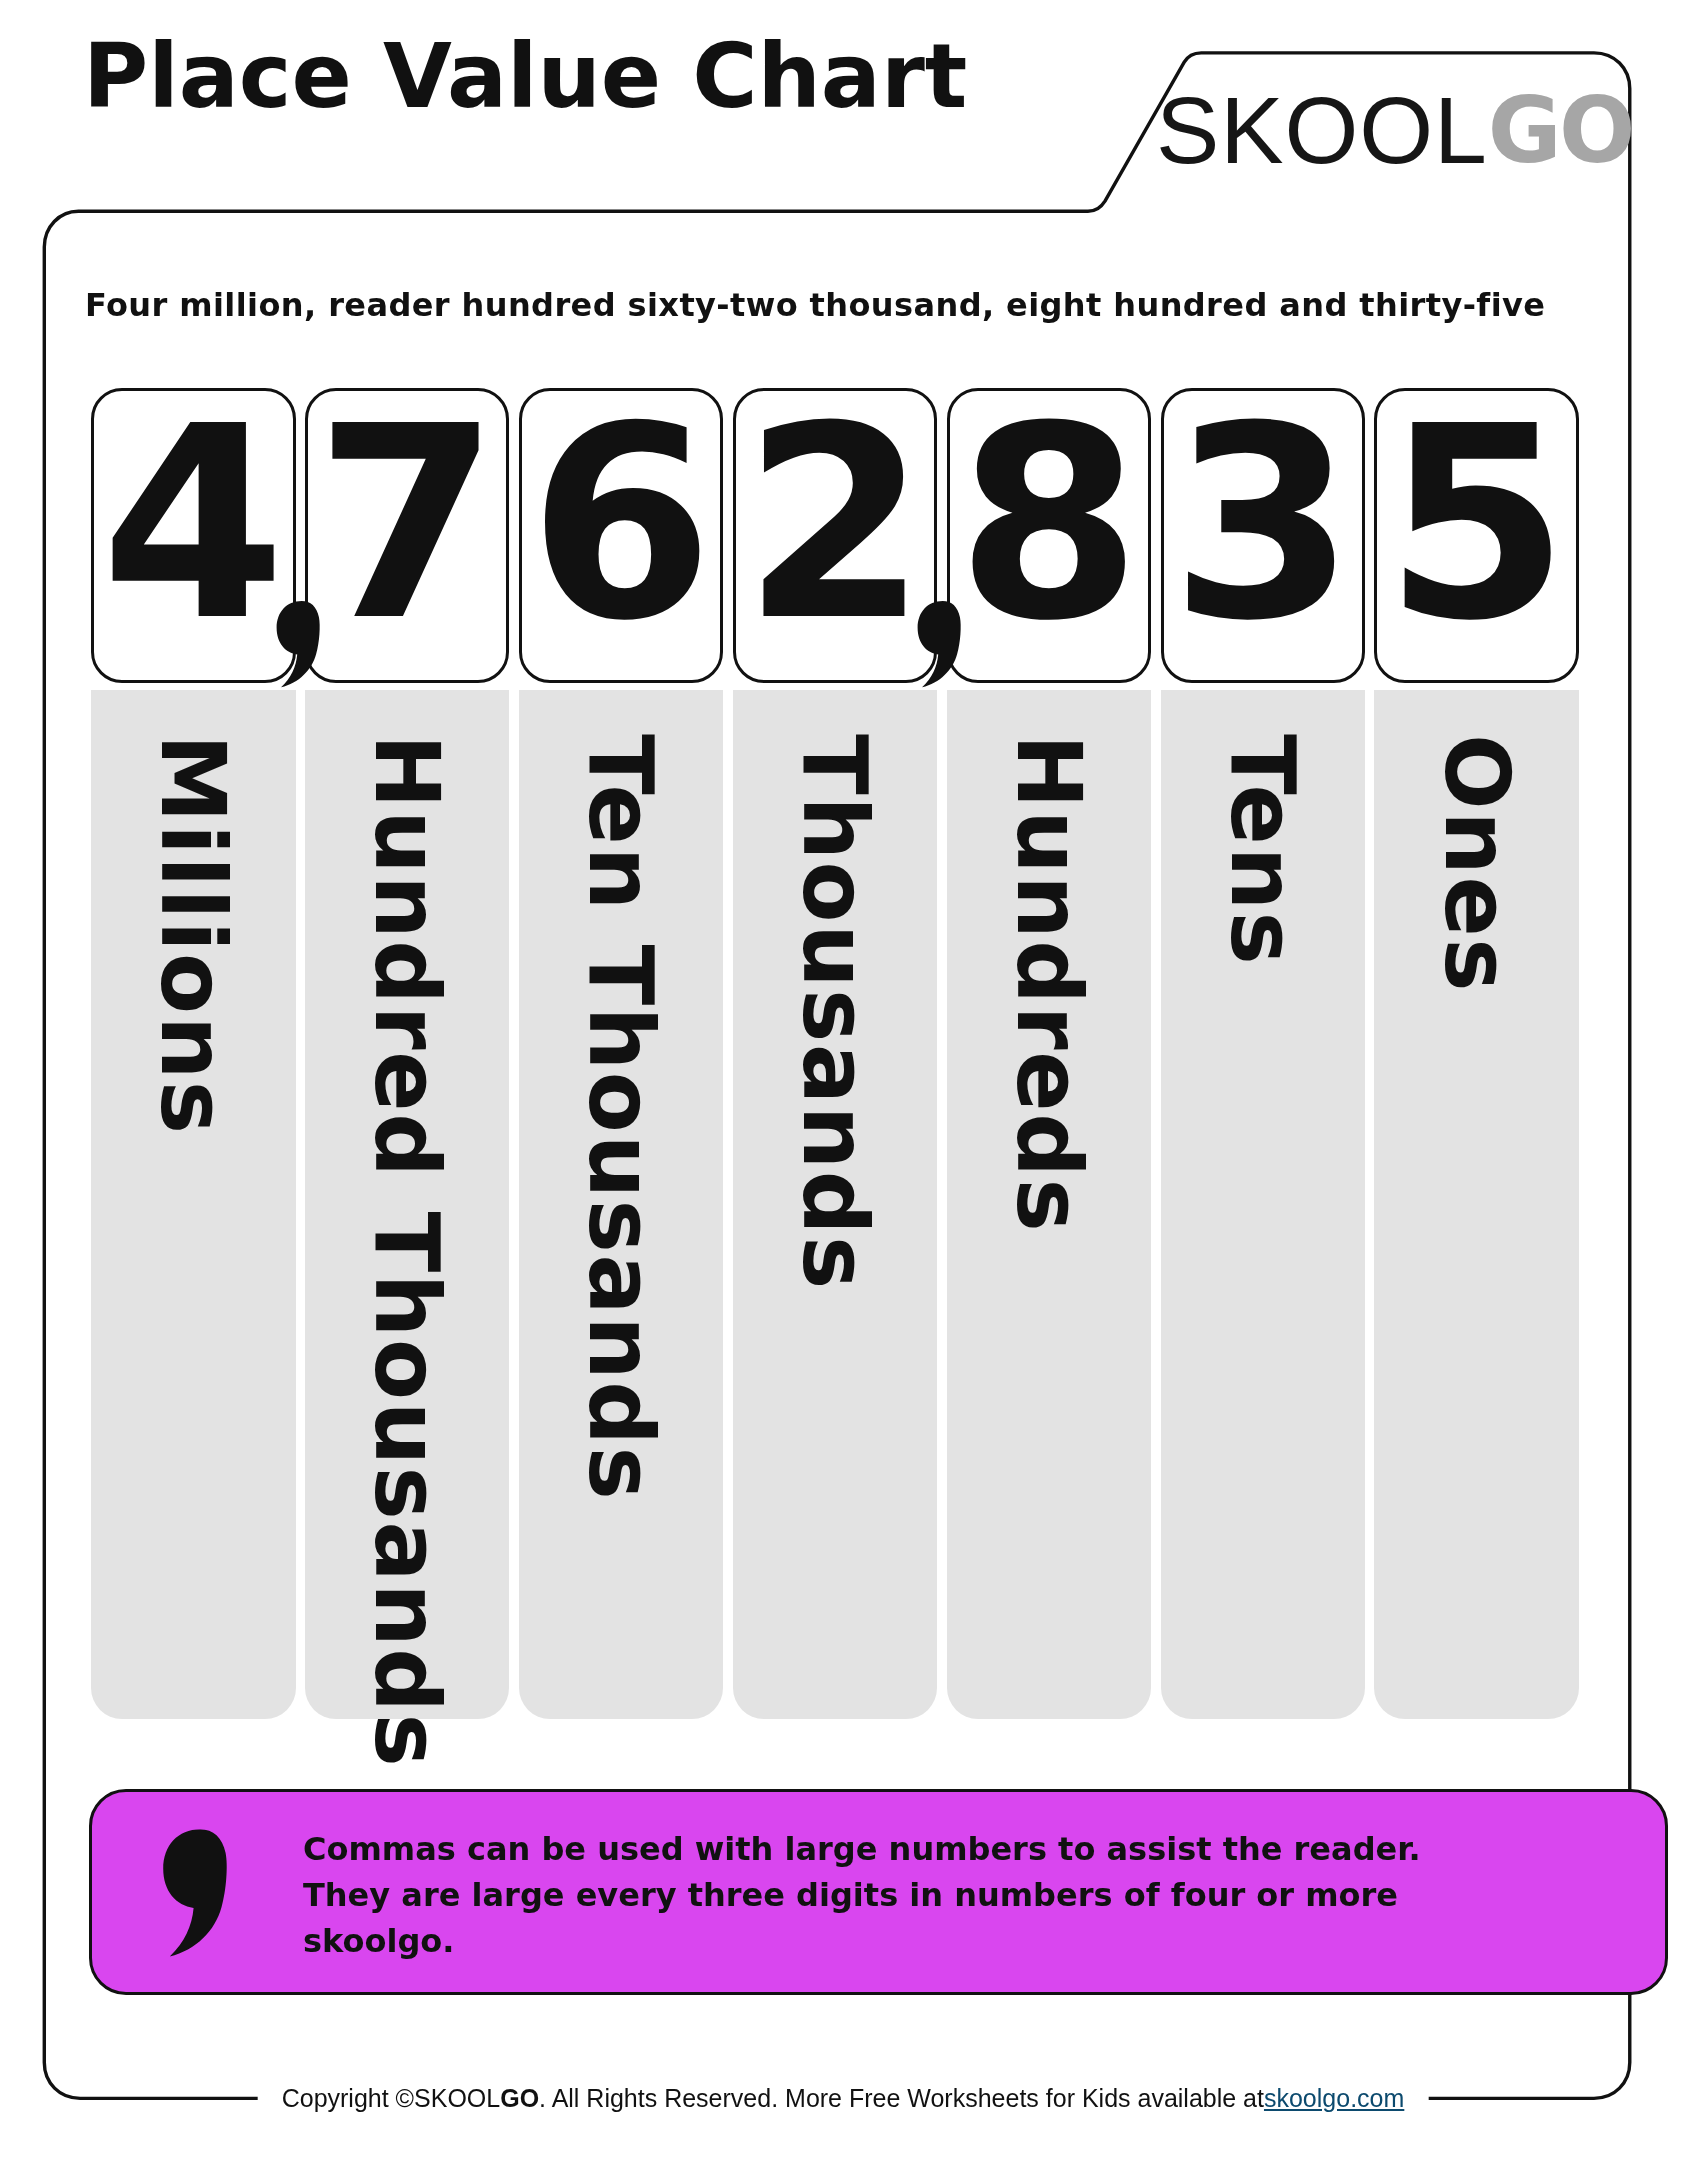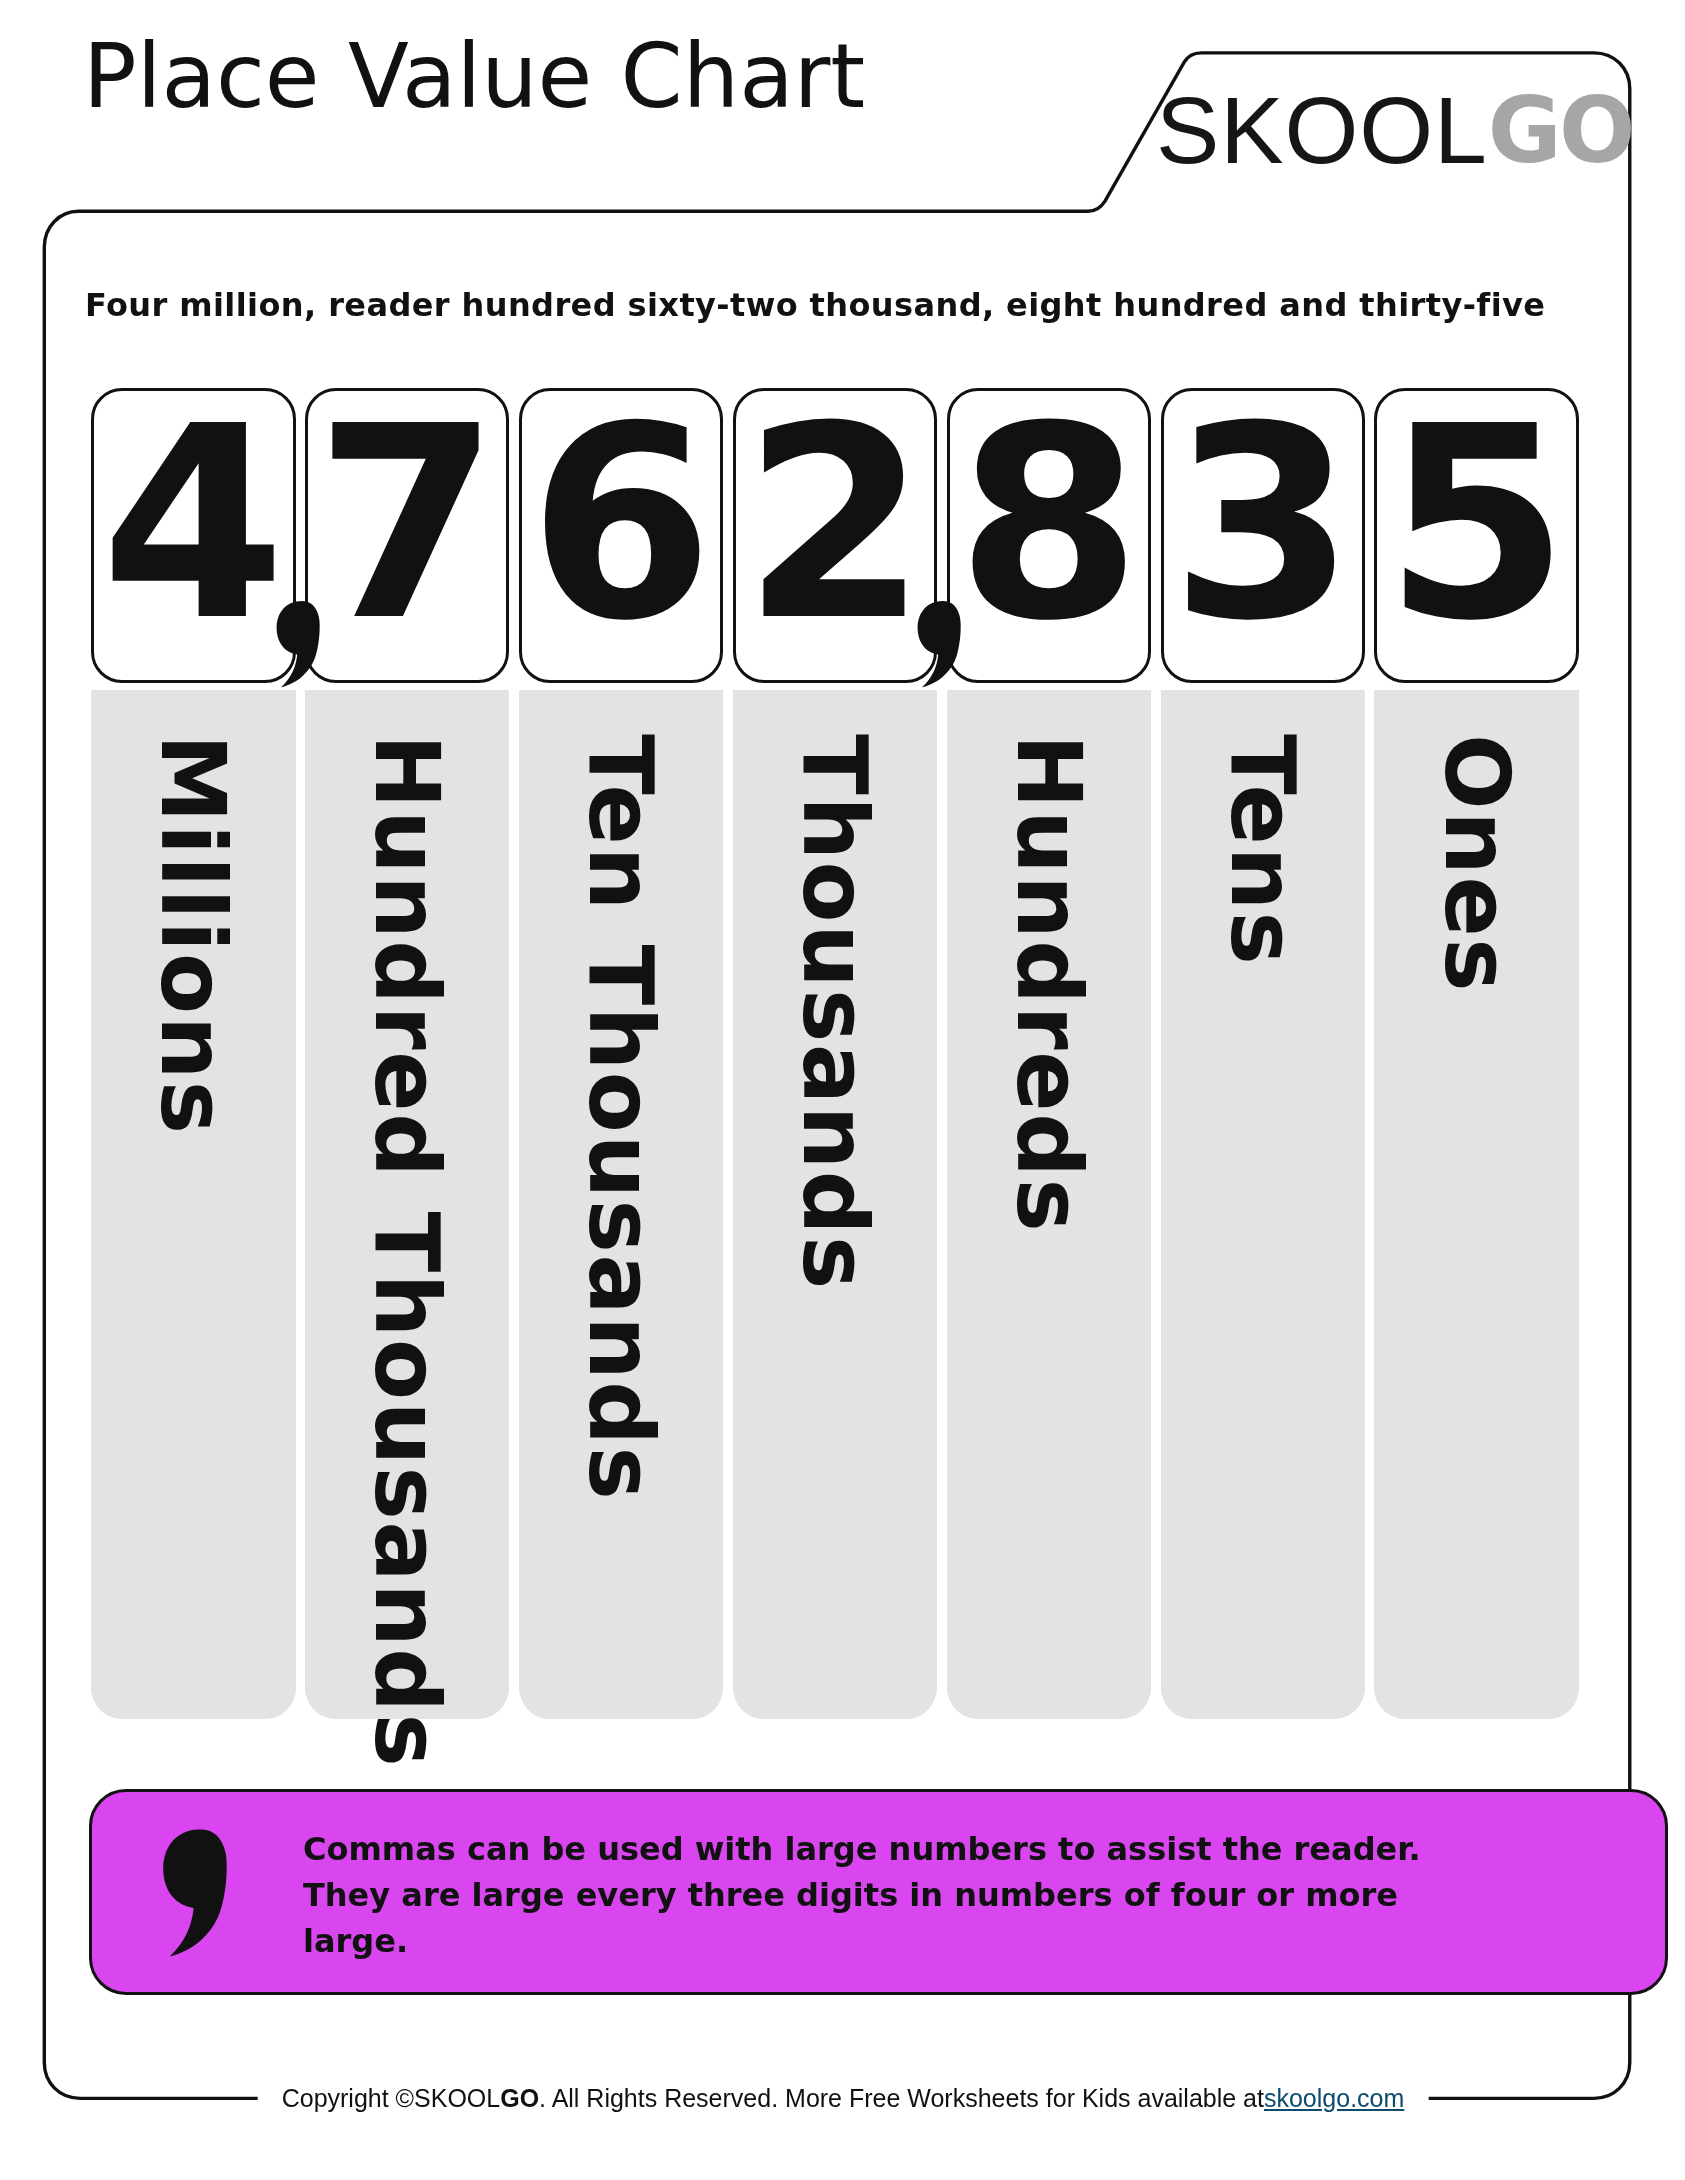--- a/index.html
+++ b/index.html
@@ -4,21 +4,21 @@
 <style>
   html,body{margin:0;padding:0;background:#ffffff;}
   body{width:1686px;height:2181px;position:relative;overflow:hidden;
        font-family:"DejaVu Sans",sans-serif;color:#111;}
   .abs{position:absolute;}
 
   
   #outline{left:0;top:0;width:1686px;height:2181px;z-index:0;}
 
   
-  #page-title{left:83px;top:24px;font-size:89px;font-weight:400;
+  #page-title{left:83px;top:24px;font-size:89px;font-weight:700;
               letter-spacing:0px;white-space:nowrap;z-index:2;}
   #logo{left:1171px;top:56px;width:447px;height:149px;display:flex;
         align-items:center;justify-content:center;z-index:2;white-space:nowrap;}
   #logo .part1{font-family:"Liberation Sans",sans-serif;font-weight:400;
                font-size:95px;letter-spacing:0.9px;color:#161616;}
   #logo .part2{font-family:"DejaVu Sans",sans-serif;font-weight:800;
                font-size:90px;letter-spacing:-2.6px;color:#a6a6a6;}
 
   
   #sentence{left:85px;top:286px;width:1508px;font-size:32px;font-weight:800;
@@ -154,21 +154,21 @@
   </div>
   </div>
 
 <div id="note-box" class="abs">
   <svg id="note-comma" viewBox="0 0 95 158">
       <use href="#comma-shape"></use>
     </svg>
   <div id="note-text">
     <div>Commas can be used with large numbers to assist the reader.</div>
     <div>They are large every three digits in numbers of four or more</div>
-    <div>large.</div>
+    <div>skoolgo.</div>
   </div>
 </div>
 
 <div id="footer" class="abs">
   <span>Copyright © </span>
     <span class="brand1">SKOOL</span>
     <span class="brand2">GO</span>
     <span>. All Rights Reserved. More Free Worksheets for Kids available at </span>
     <a class="link">skoolgo.com</a>
 </div>

